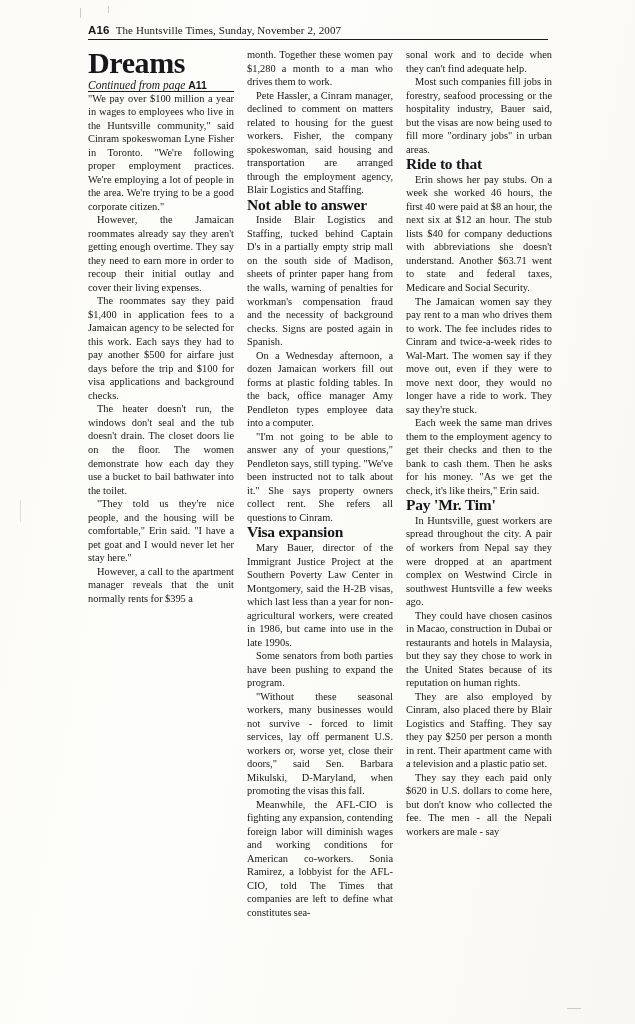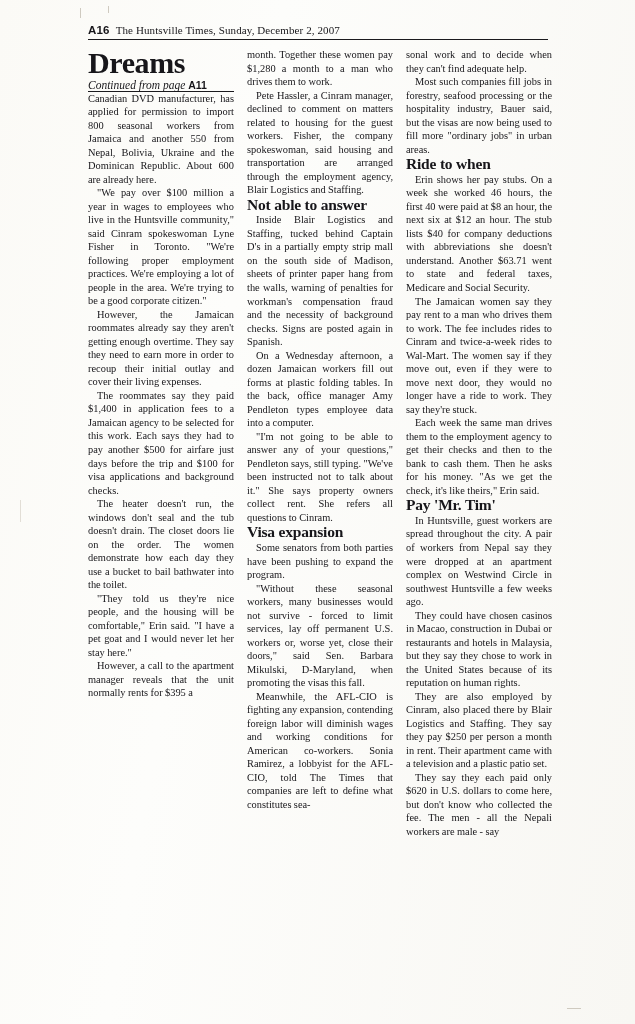--- a/index.html
+++ b/index.html
@@ -135,56 +135,56 @@
 
   <div class="edge-mark m1"></div>
   <div class="edge-mark m2"></div>
   <div class="edge-mark m3"></div>
   <div class="edge-mark m4"></div>
 
   <div class="content">
 
     <div class="running-head">
       <span class="folio">A16</span>
-      <span class="head-title">The Huntsville Times, Sunday, December 2, 2007</span>
+      <span class="head-title">The Huntsville Times, Sunday, November 2, 2007</span>
     </div>
 
     <div class="cols">
 
       <div class="col col-1">
         <div class="masthead">Dreams</div>
         <div class="kicker">
           <span>Continued from page </span><b>A11</b>
         </div>
-        <p class="body-text">Canadian DVD manufacturer, has applied for permission to import 800 seasonal workers from Jamaica and another 550 from Nepal, Bolivia, Ukraine and the Dominican Republic. About 600 are already here.</p>
         <p class="body-text">"We pay over $100 million a year in wages to employees who live in the Huntsville community," said Cinram spokeswoman Lyne Fisher in Toronto. "We're following proper employment practices. We're employing a lot of people in the area. We're trying to be a good corporate citizen."</p>
         <p class="body-text">However, the Jamaican roommates already say they aren't getting enough overtime. They say they need to earn more in order to recoup their initial outlay and cover their living expenses.</p>
         <p class="body-text">The roommates say they paid $1,400 in application fees to a Jamaican agency to be selected for this work. Each says they had to pay another $500 for airfare just days before the trip and $100 for visa applications and background checks.</p>
-        <p class="body-text">The heater doesn't run, the windows don't seal and the tub doesn't drain. The closet doors lie on the order. The women demonstrate how each day they use a bucket to bail bathwater into the toilet.</p>
+        <p class="body-text">The heater doesn't run, the windows don't seal and the tub doesn't drain. The closet doors lie on the floor. The women demonstrate how each day they use a bucket to bail bathwater into the toilet.</p>
         <p class="body-text">"They told us they're nice people, and the housing will be comfortable," Erin said. "I have a pet goat and I would never let her stay here."</p>
         <p class="body-text">However, a call to the apartment manager reveals that the unit normally rents for $395 a</p>
       </div>
 
       <div class="col col-2">
         <p class="body-text noindent">month. Together these women pay $1,280 a month to a man who drives them to work.</p>
         <p class="body-text">Pete Hassler, a Cinram manager, declined to comment on matters related to housing for the guest workers. Fisher, the company spokeswoman, said housing and transportation are arranged through the employment agency, Blair Logistics and Staffing.</p>
         <h2 class="subhead">Not able to answer</h2>
         <p class="body-text">Inside Blair Logistics and Staffing, tucked behind Captain D's in a partially empty strip mall on the south side of Madison, sheets of printer paper hang from the walls, warning of penalties for workman's compensation fraud and the necessity of background checks. Signs are posted again in Spanish.</p>
         <p class="body-text">On a Wednesday afternoon, a dozen Jamaican workers fill out forms at plastic folding tables. In the back, office manager Amy Pendleton types employee data into a computer.</p>
         <p class="body-text">"I'm not going to be able to answer any of your questions," Pendleton says, still typing. "We've been instructed not to talk about it." She says property owners collect rent. She refers all questions to Cinram.</p>
         <h2 class="subhead">Visa expansion</h2>
+        <p class="body-text">Mary Bauer, director of the Immigrant Justice Project at the Southern Poverty Law Center in Montgomery, said the H-2B visas, which last less than a year for non-agricultural workers, were created in 1986, but came into use in the late 1990s.</p>
         <p class="body-text">Some senators from both parties have been pushing to expand the program.</p>
         <p class="body-text">"Without these seasonal workers, many businesses would not survive - forced to limit services, lay off permanent U.S. workers or, worse yet, close their doors," said Sen. Barbara Mikulski, D-Maryland, when promoting the visas this fall.</p>
         <p class="body-text">Meanwhile, the AFL-CIO is fighting any expansion, contending foreign labor will diminish wages and working conditions for American co-workers. Sonia Ramirez, a lobbyist for the AFL-CIO, told The Times that companies are left to define what constitutes sea-</p>
       </div>
 
       <div class="col col-3">
         <p class="body-text noindent">sonal work and to decide when they can't find adequate help.</p>
         <p class="body-text">Most such companies fill jobs in forestry, seafood processing or the hospitality industry, Bauer said, but the visas are now being used to fill more "ordinary jobs" in urban areas.</p>
-        <h2 class="subhead">Ride to when</h2>
+        <h2 class="subhead">Ride to that</h2>
         <p class="body-text">Erin shows her pay stubs. On a week she worked 46 hours, the first 40 were paid at $8 an hour, the next six at $12 an hour. The stub lists $40 for company deductions with abbreviations she doesn't understand. Another $63.71 went to state and federal taxes, Medicare and Social Security.</p>
         <p class="body-text">The Jamaican women say they pay rent to a man who drives them to work. The fee includes rides to Cinram and twice-a-week rides to Wal-Mart. The women say if they move out, even if they were to move next door, they would no longer have a ride to work. They say they're stuck.</p>
         <p class="body-text">Each week the same man drives them to the employment agency to get their checks and then to the bank to cash them. Then he asks for his money. "As we get the check, it's like theirs," Erin said.</p>
         <h2 class="subhead">Pay 'Mr. Tim'</h2>
         <p class="body-text">In Huntsville, guest workers are spread throughout the city. A pair of workers from Nepal say they were dropped at an apartment complex on Westwind Circle in southwest Huntsville a few weeks ago.</p>
         <p class="body-text">They could have chosen casinos in Macao, construction in Dubai or restaurants and hotels in Malaysia, but they say they chose to work in the United States because of its reputation on human rights.</p>
         <p class="body-text">They are also employed by Cinram, also placed there by Blair Logistics and Staffing. They say they pay $250 per person a month in rent. Their apartment came with a television and a plastic patio set.</p>
         <p class="body-text">They say they each paid only $620 in U.S. dollars to come here, but don't know who collected the fee. The men - all the Nepali workers are male - say</p>
       </div>
 

